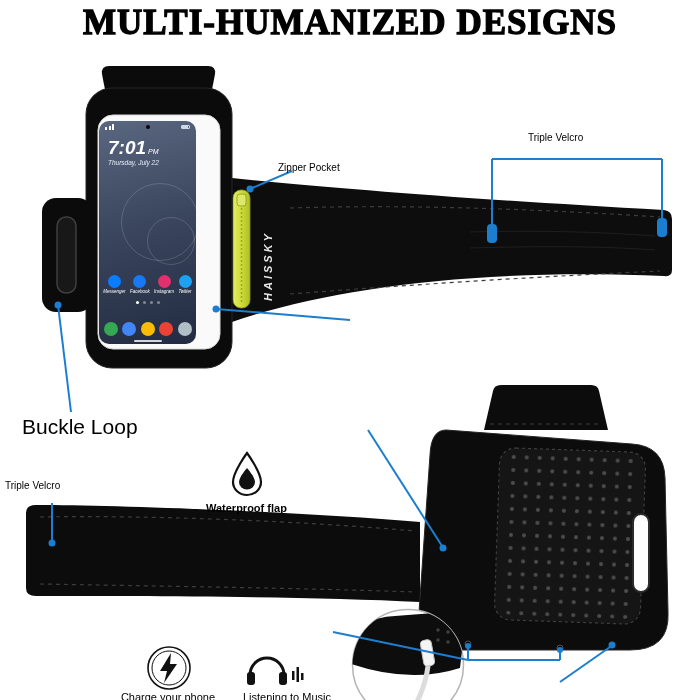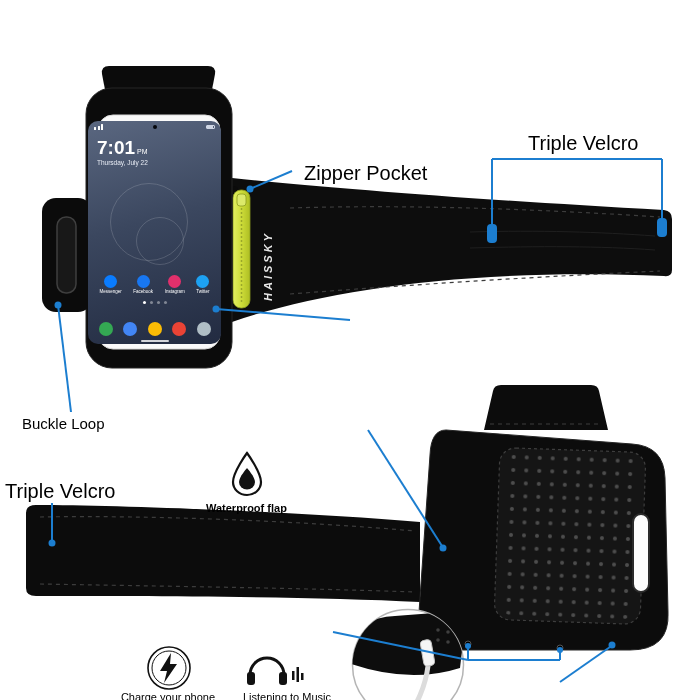--- a/index.html
+++ b/index.html
@@ -9,30 +9,31 @@
     overflow:hidden; font-family:"Liberation Sans", sans-serif; color:#000;
   }
   .title {
     position:absolute; top:3px; left:0; right:0; text-align:center;
     font-family:"Liberation Serif", serif; font-weight:bold; font-size:35px;
     letter-spacing:1px; color:#000; -webkit-text-stroke:1.3px #000;
   }
   svg.layer { position:absolute; left:0; top:0; }
   .callout { position:absolute; white-space:nowrap; color:#000; z-index:6; }
   .cs13 { font-size:11px; }
-  .cs15 { font-size:20px; }
-  .cs17 { font-size:15px; }
+  .cs15 { font-size:10px; }
+  .cs17 { font-size:21px; }
   .cs20 { font-size:20px; }
   .center { text-align:center; }
 
   
   .screen {
-    position:absolute; left:88px; top:121px; width:133px; height:223px;
+    position:absolute; left:99px; top:121px; width:97px; height:223px;
     border-radius:10px; overflow:hidden; z-index:2;
     background:linear-gradient(165deg,#5a6780 0%,#3b475f 45%,#222b41 100%);
+    font-style:italic;
   }
   .statusbar { display:flex; justify-content:space-between; align-items:center; padding:3px 6px 0 6px; }
   .sig { display:flex; gap:1.5px; }
   .sig i { display:block; width:2px; background:#fff; border-radius:0.5px; }
   .batt { width:9px; height:4px; border:1px solid #cfd6e4; border-radius:1px; position:relative; }
   .batt::after { content:""; position:absolute; left:0; top:0; bottom:0; width:6px; background:#cfd6e4; }
   .punch { position:absolute; top:4px; left:50%; margin-left:-2px; width:4px; height:4px; border-radius:50%; background:#05070c; }
   .clock { padding:8px 0 0 9px; color:#fff; }
   .time-row { display:flex; align-items:flex-end; gap:2px; }
   .time { font-size:19px; font-weight:bold; line-height:19px; }
@@ -50,20 +51,21 @@
   .dockic { width:14px; height:14px; border-radius:50%; }
   .gesture { position:absolute; bottom:2px; left:50%; margin-left:-14px; width:28px; height:2px; border-radius:1px; background:rgba(255,255,255,0.8); }
 
   .feat-icon { position:absolute; z-index:6; }
 </style>
 </head>
 <body>
 
 <div class="canvas">
 
+  <div class="title">MULTI-HUMANIZED DESIGNS</div>
 
   <svg class="layer" width="700" height="700" viewBox="0 0 700 700" style="z-index:1">
     <defs>
       <linearGradient id="limeGrad" x1="0" y1="0" x2="1" y2="0">
         <stop offset="0" stop-color="#e2ef62"></stop>
         <stop offset="0.5" stop-color="#cddc39"></stop>
         <stop offset="1" stop-color="#aebe23"></stop>
       </linearGradient>
       <pattern id="padDots" width="13" height="13" patternUnits="userSpaceOnUse">
         <circle cx="4" cy="4" r="2" fill="#4d4d4d"></circle>
@@ -208,21 +210,21 @@
       <line x1="468" y1="660" x2="468" y2="648"></line>
       <line x1="560" y1="660" x2="560" y2="652"></line>
       <circle cx="468" cy="646" r="3" stroke="none"></circle>
       <circle cx="560" cy="650" r="3" stroke="none"></circle>
 
       <line x1="560" y1="682" x2="610" y2="647"></line>
       <circle cx="612" cy="645" r="3.5" stroke="none"></circle>
     </g>
   </svg>
 
-  <div class="callout cs15" style="left:304px;top:162px">Zipper Pocket</div>
+  <div class="callout cs15" style="left:278px;top:162px">Zipper Pocket</div>
   <div class="callout cs15" style="left:528px;top:132px">Triple Velcro</div>
   <div class="callout cs17" style="left:22px;top:415px">Buckle Loop</div>
   <div class="callout cs15" style="left:5px;top:480px">Triple Velcro</div>
   <div class="callout cs13" style="left:206px;top:502px;font-weight:bold">Waterproof flap</div>
   <div class="callout cs13 center" style="left:116px;top:691px;width:104px">Charge your phone</div>
   <div class="callout cs13 center" style="left:232px;top:691px;width:110px">Listening to Music</div>
 
   <svg class="feat-icon" style="left:228px;top:450px" width="38" height="48" viewBox="0 0 38 48">
     <path d="M19,3 C19,3 5,22 5,32 A14,13 0 0 0 33,32 C33,22 19,3 19,3 Z" fill="#fff" stroke="#111" stroke-width="2.2"></path>
     <path d="M19,18 C19,18 11,27 11,32 A8,7.5 0 0 0 27,32 C27,27 19,18 19,18 Z" fill="#111"></path>

